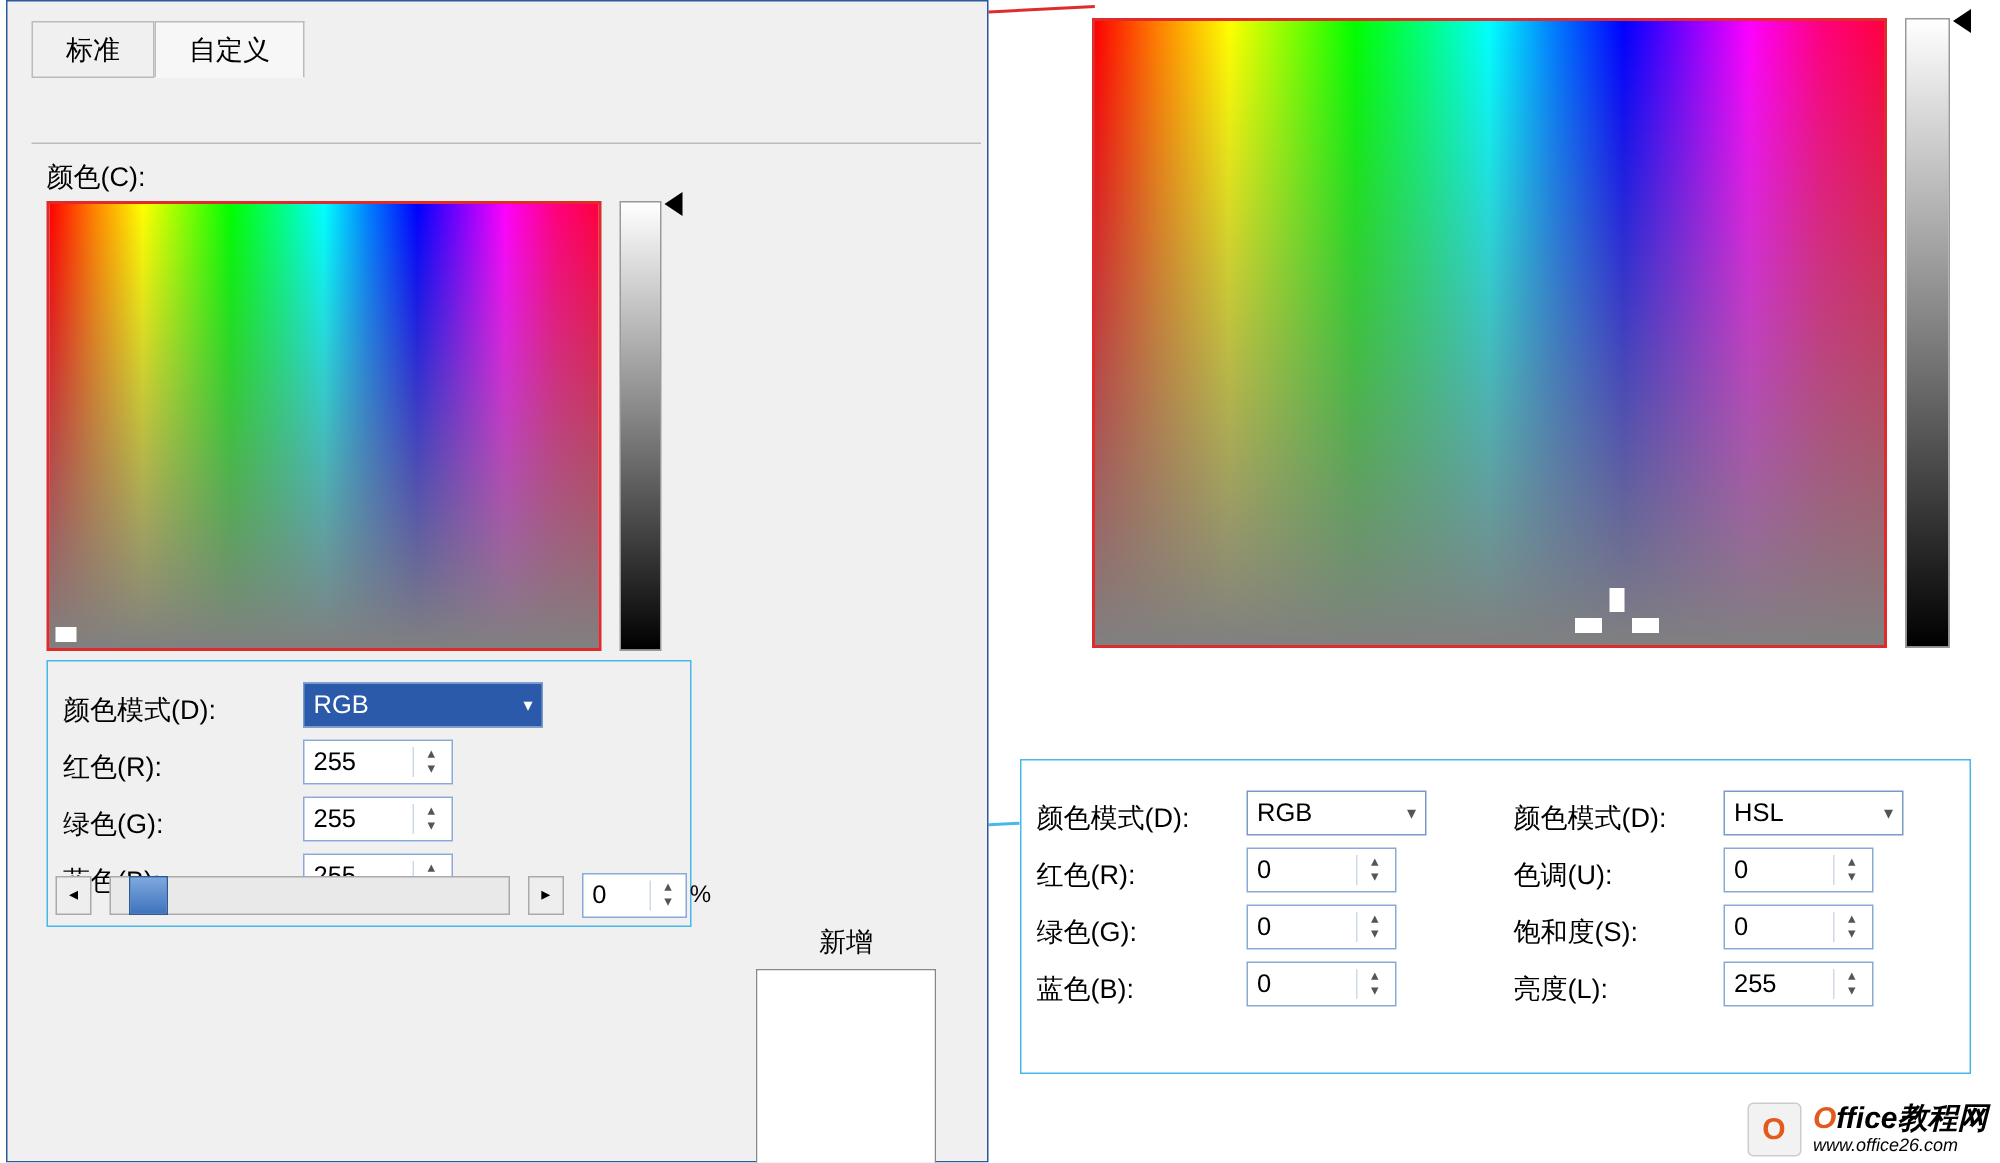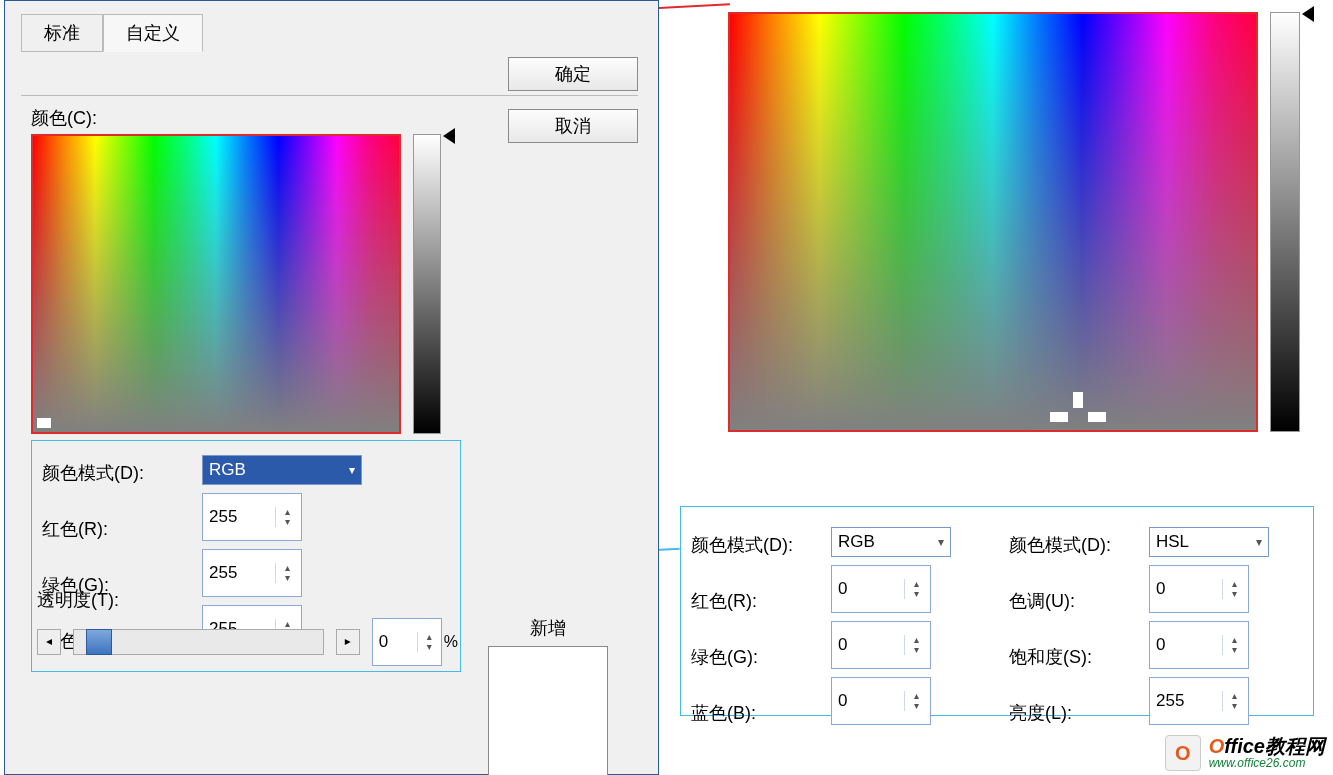--- a/index.html
+++ b/index.html
@@ -12,21 +12,21 @@
   }
   .titlebar {
     height: 36px; background: linear-gradient(#4a7fcf, #2f5faf);
     color: #fff; display: flex; align-items: center; justify-content: space-between;
     padding: 0 4px 0 10px; font-size: 18px;
   }
   .closebtn {
     width: 28px; height: 26px; background: #c92f2f; color: #fff; text-align: center; line-height: 24px;
     font-weight: bold; font-size: 18px; border: 1px solid #8a1a1a;
   }
-  .body { padding: 12px 20px 0 16px; position: relative; height: calc(100% - 36px); }
+  .body { padding: 12px 4px 0 16px; position: relative; height: calc(100% - 36px); }
 
   .tabs { display: flex; gap: 0; margin-bottom: 8px; }
   .tab {
     padding: 6px 22px; font-size: 18px; background: #f0f0f0; border: 1px solid #bbb; position: relative; top: 1px;
   }
   .tab.active { background: #f7f7f7; border-bottom: 1px solid #f7f7f7; z-index: 2; }
   .tab-panel {
     position: relative; padding: 10px 10px; border-top: 1px solid #bbb; margin-top: 44px;
   }
 
@@ -62,21 +62,21 @@
   .blue-box { border: 1px solid #47b9e8; padding: 6px 10px 10px 10px; margin-top: 6px; width: 430px; }
   .row { display: flex; align-items: flex-end; margin: 8px 0; }
   .row .lab { width: 160px; font-size: 18px; }
   .select {
     display: inline-flex; align-items: center; justify-content: space-between;
     padding: 3px 6px; height: 30px; font-size: 17px; border: 1px solid #7a9ac9;
     background: linear-gradient(#e4ecf9,#cfe3ff);
   }
   .select.sel-hl { background: #2a5aa9; color: #fff; }
   .select .chev { margin-left: auto; font-size: 12px; color: #555; }
-  .spin { display:inline-flex; align-items:center; width:100px; height:48px; border:1px solid #8aa9d8; background:#fff; font-size:17px; position:relative; }
+  .spin { display:inline-flex; align-items:center; width:100px; height:30px; border:1px solid #8aa9d8; background:#fff; font-size:17px; position:relative; }
   .spin input { border:0; width:72px; padding:0 6px; font-size:17px; outline:none; background:transparent; }
   .spin .updown { width:24px; display:flex; flex-direction:column; align-items:center; justify-content:center; font-size:10px; line-height:10px; color:#555; border-left:1px solid #cfd9ea; }
   .spin .updown span { cursor:default; }
 
   
   .preview { position:absolute; right: 30px; top: 520px; width: 120px; height: 205px; text-align:center; font-size:18px; }
   .preview .swatch { border:1px solid #888; height: 150px; margin-top:6px; background: #fff; display:flex; flex-direction:column; }
   .preview .half { flex:1; }
 
   
@@ -116,39 +116,35 @@
   .modes-col { flex:1; }
   .modes-col .row .lab { width: 140px; }
   .modes-col .select { width: 120px; background:#fff; color:#000; }
 
   
   .wm { position:absolute; right: 8px; bottom: 4px; display:flex; align-items:center; gap:8px; }
   .wm-icon { width:36px; height:36px; border-radius:4px; background:#f2f2f2; border:1px solid #ccc; display:flex; align-items:center; justify-content:center; color:#e25b1c; font-weight:bold; font-size:20px; }
   .wm-text { line-height:1.1;font-style:italic; }
   .wm-text .t1 { font-size:20px; font-weight:bold; }
   .wm-text .t1 .o { color:#e25b1c; }
-  .wm-text .t2 { font-size:12px; color:#15803d; }
+  .wm-text .t2 { font-size:12px; color:#000000; }
 </style>
 </head>
 <body>
 
 <div class="callout-line-red" style="left:640px; top:8px; width:90px; transform-origin:left; transform:rotate(-3deg);"></div>
 <div class="callout-line-blue" style="left:448px; top:560px; width:232px; transform-origin:left; transform:rotate(-3deg);"></div>
 
 <div class="win">
   <div class="body">
     <div class="tabs">
       <div class="tab">标准</div>
       <div class="tab active">自定义</div>
     </div>
 
-    <div class="side-buttons">
-      <div class="btn">确定</div>
-      <div class="btn">取消</div>
-    </div>
 
     <div class="tab-panel">
       <div class="label">颜色(C):</div>
       <div class="colorfield-wrap">
         <div class="colorfield">
           <div class="hue-base"></div>
           <div class="gray-overlay"></div>
           <div class="cursor-cross"></div>
         </div>
         <div style="position:relative;">
@@ -202,21 +198,20 @@
       <div class="preview">
         <div>新增</div>
         <div class="swatch">
           <div class="half" style="background:#fff;"></div>
           <div class="half" style="background:#fff;"></div>
         </div>
 
       </div>
 
       <div class="trans">
-        <div class="label">透明度(T):</div>
         <div class="slider">
           <div class="arrow-btn">◂</div>
           <div class="track">
             <div class="thumb"></div>
           </div>
           <div class="arrow-btn">▸</div>
           <div class="pct">
             <div class="spin" style="width:70px;">
               <input style="width: 44px;" value="0">
               <div class="updown">

